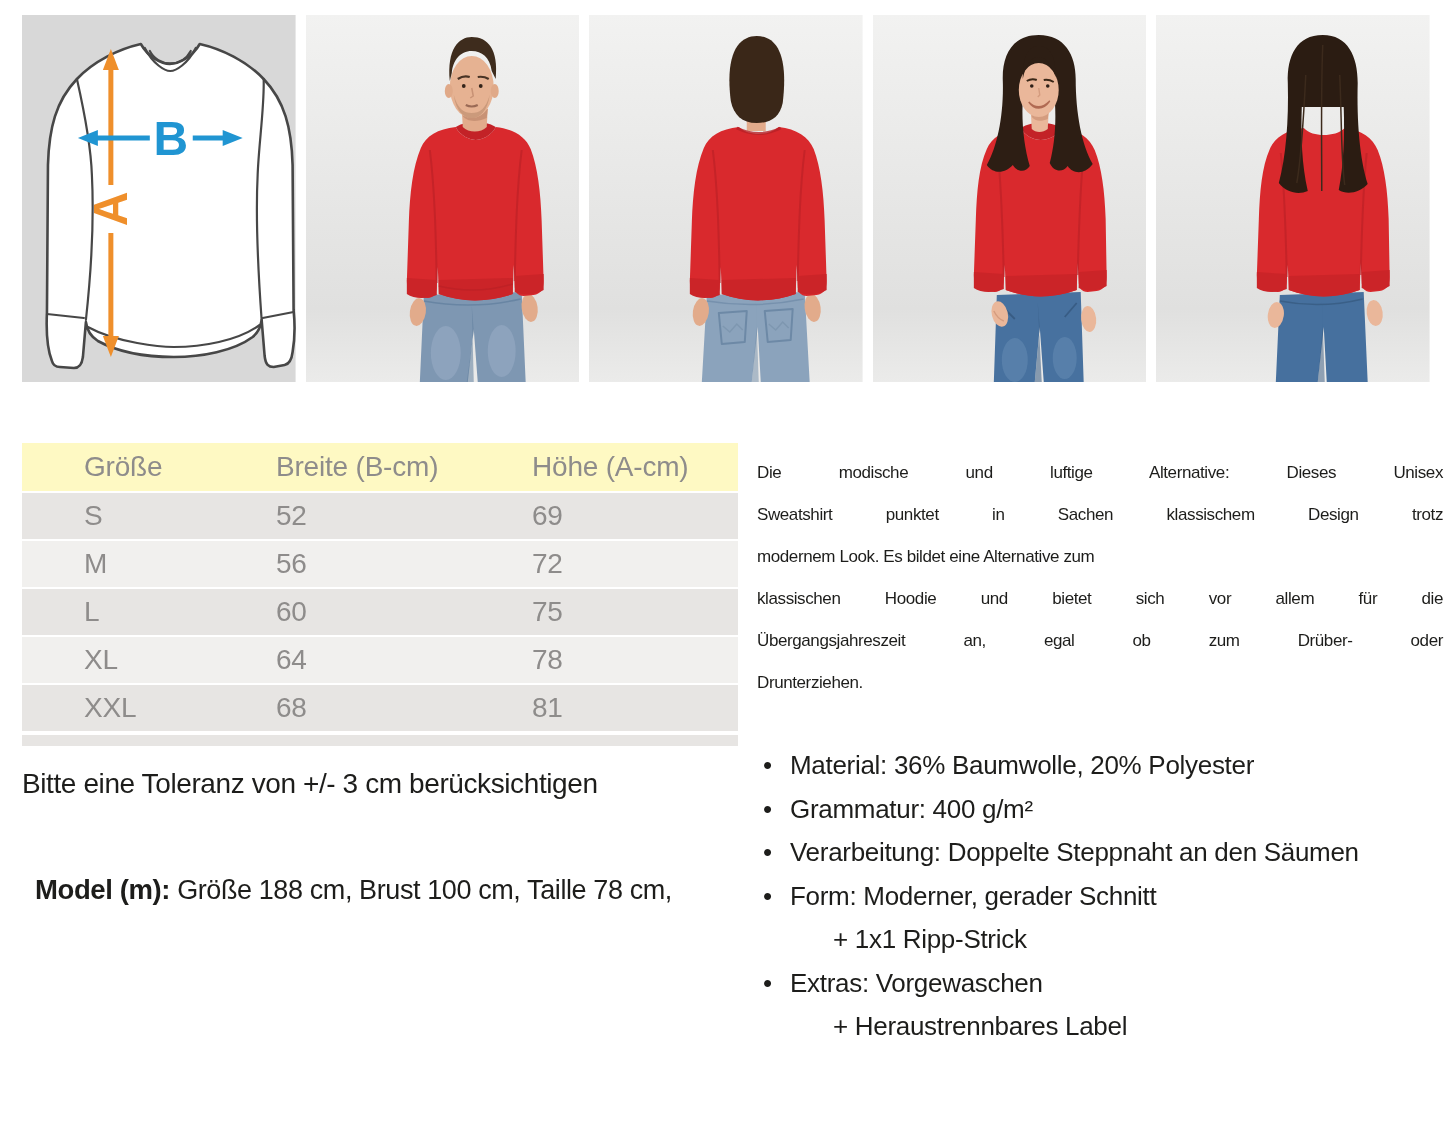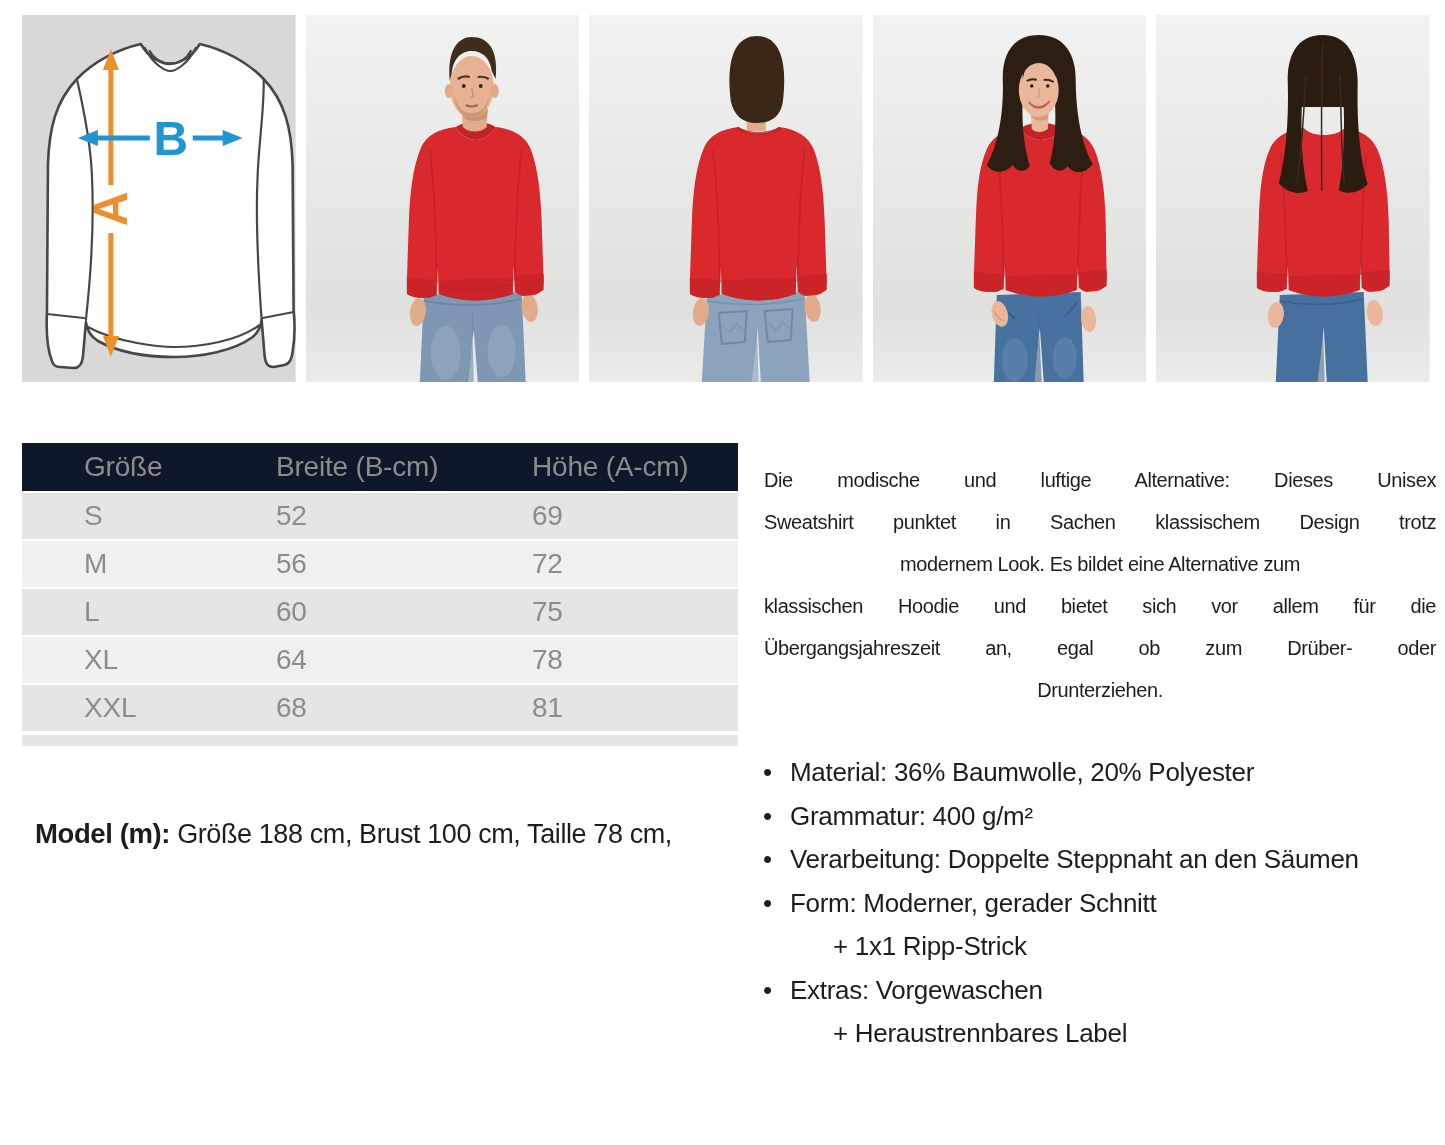--- a/index.html
+++ b/index.html
@@ -14,40 +14,40 @@
   .tile{flex:1;height:367px;overflow:hidden}
   .tile svg{width:100%;height:100%;display:block}
 
   
   .left-col{position:absolute;left:22px;top:441px;width:716px}
   .right-col{position:absolute;left:757px;top:452px;width:686px}
 
   
   table.size-table{width:100%;border-collapse:separate;border-spacing:0 2px;font-size:28px;color:#8e8c8b;letter-spacing:-0.2px}
   .size-table th,.size-table td{font-weight:400;text-align:left;padding-top:0;padding-bottom:0}
-  .size-table thead tr{background:#0f172a;height:48px}
+  .size-table thead tr{background:#fef9c3;height:48px}
   .size-table tbody tr{height:46px}
   .size-table tr.dark{background:#e7e5e3}
   .size-table tr.light{background:#f1f0ee}
   .size-table th:first-child,.size-table td:first-child{padding-left:62px}
   .size-table th:nth-child(2),.size-table td:nth-child(2){padding-left:64px}
   .size-table th:nth-child(3),.size-table td:nth-child(3){padding-left:64px}
   .table-strip{height:11px;background:#e7e5e3;margin-top:2px}
 
   .tolerance{margin:20px 0 0 0;font-size:28px;line-height:36px;letter-spacing:-0.4px;color:#1d1d1b}
 
   .model{margin:13px;font-size:27px;line-height:44px;letter-spacing:-0.4px}
   .model strong{font-weight:700;font-size:27.5px}
   .model-line{display:block}
   .model-m{margin-top:66px}
   .model-w{margin-top:40px}
 
   
-  .desc{margin:7px;font-size:20px;line-height:42px;letter-spacing:-0.4px}
-  .desc .dline{display:block;text-align:center}
+  .desc{margin:0;font-size:17px;line-height:42px;letter-spacing:-0.4px}
+  .desc .dline{display:block;text-align:left}
   .desc .dline.full{text-align:justify;text-align-last:justify}
 
   .features{list-style:none;margin:40px 0 0 0;padding:0;font-size:26px;line-height:43.5px;letter-spacing:-0.3px}
   .features li{position:relative;padding-left:33px;white-space:pre-wrap}
   .features li.b::before{content:"\2022";position:absolute;left:6px;top:0;font-size:26px;color:#1d1d1b}
   .features li.cont{padding-left:76px}
 
   
   .outline{fill:#ffffff;stroke:#474747;stroke-width:2.6;stroke-linejoin:round;stroke-linecap:round}
   .iline{fill:none;stroke:#474747;stroke-width:2.2;stroke-linecap:round}
@@ -294,20 +294,21 @@
       </tr>
       <tr class="dark">
         <td>XXL</td>
         <td>68</td>
         <td>81</td>
       </tr>
     </tbody>
   </table>
   <div class="table-strip"></div>
 
+  <p class="tolerance">Bitte eine Toleranz von +/- 3 cm berücksichtigen</p>
 
   <p class="model model-m">
     <span class="model-line"><strong>Model (m):</strong> <span>Größe 188 cm, Brust 100 cm, Taille 78 cm,</span></span>
   </p>
 
 </div>
 
 <div class="right-col">
   <p class="desc">
     <span class="dline full">Die modische und luftige Alternative: Dieses Unisex</span>

